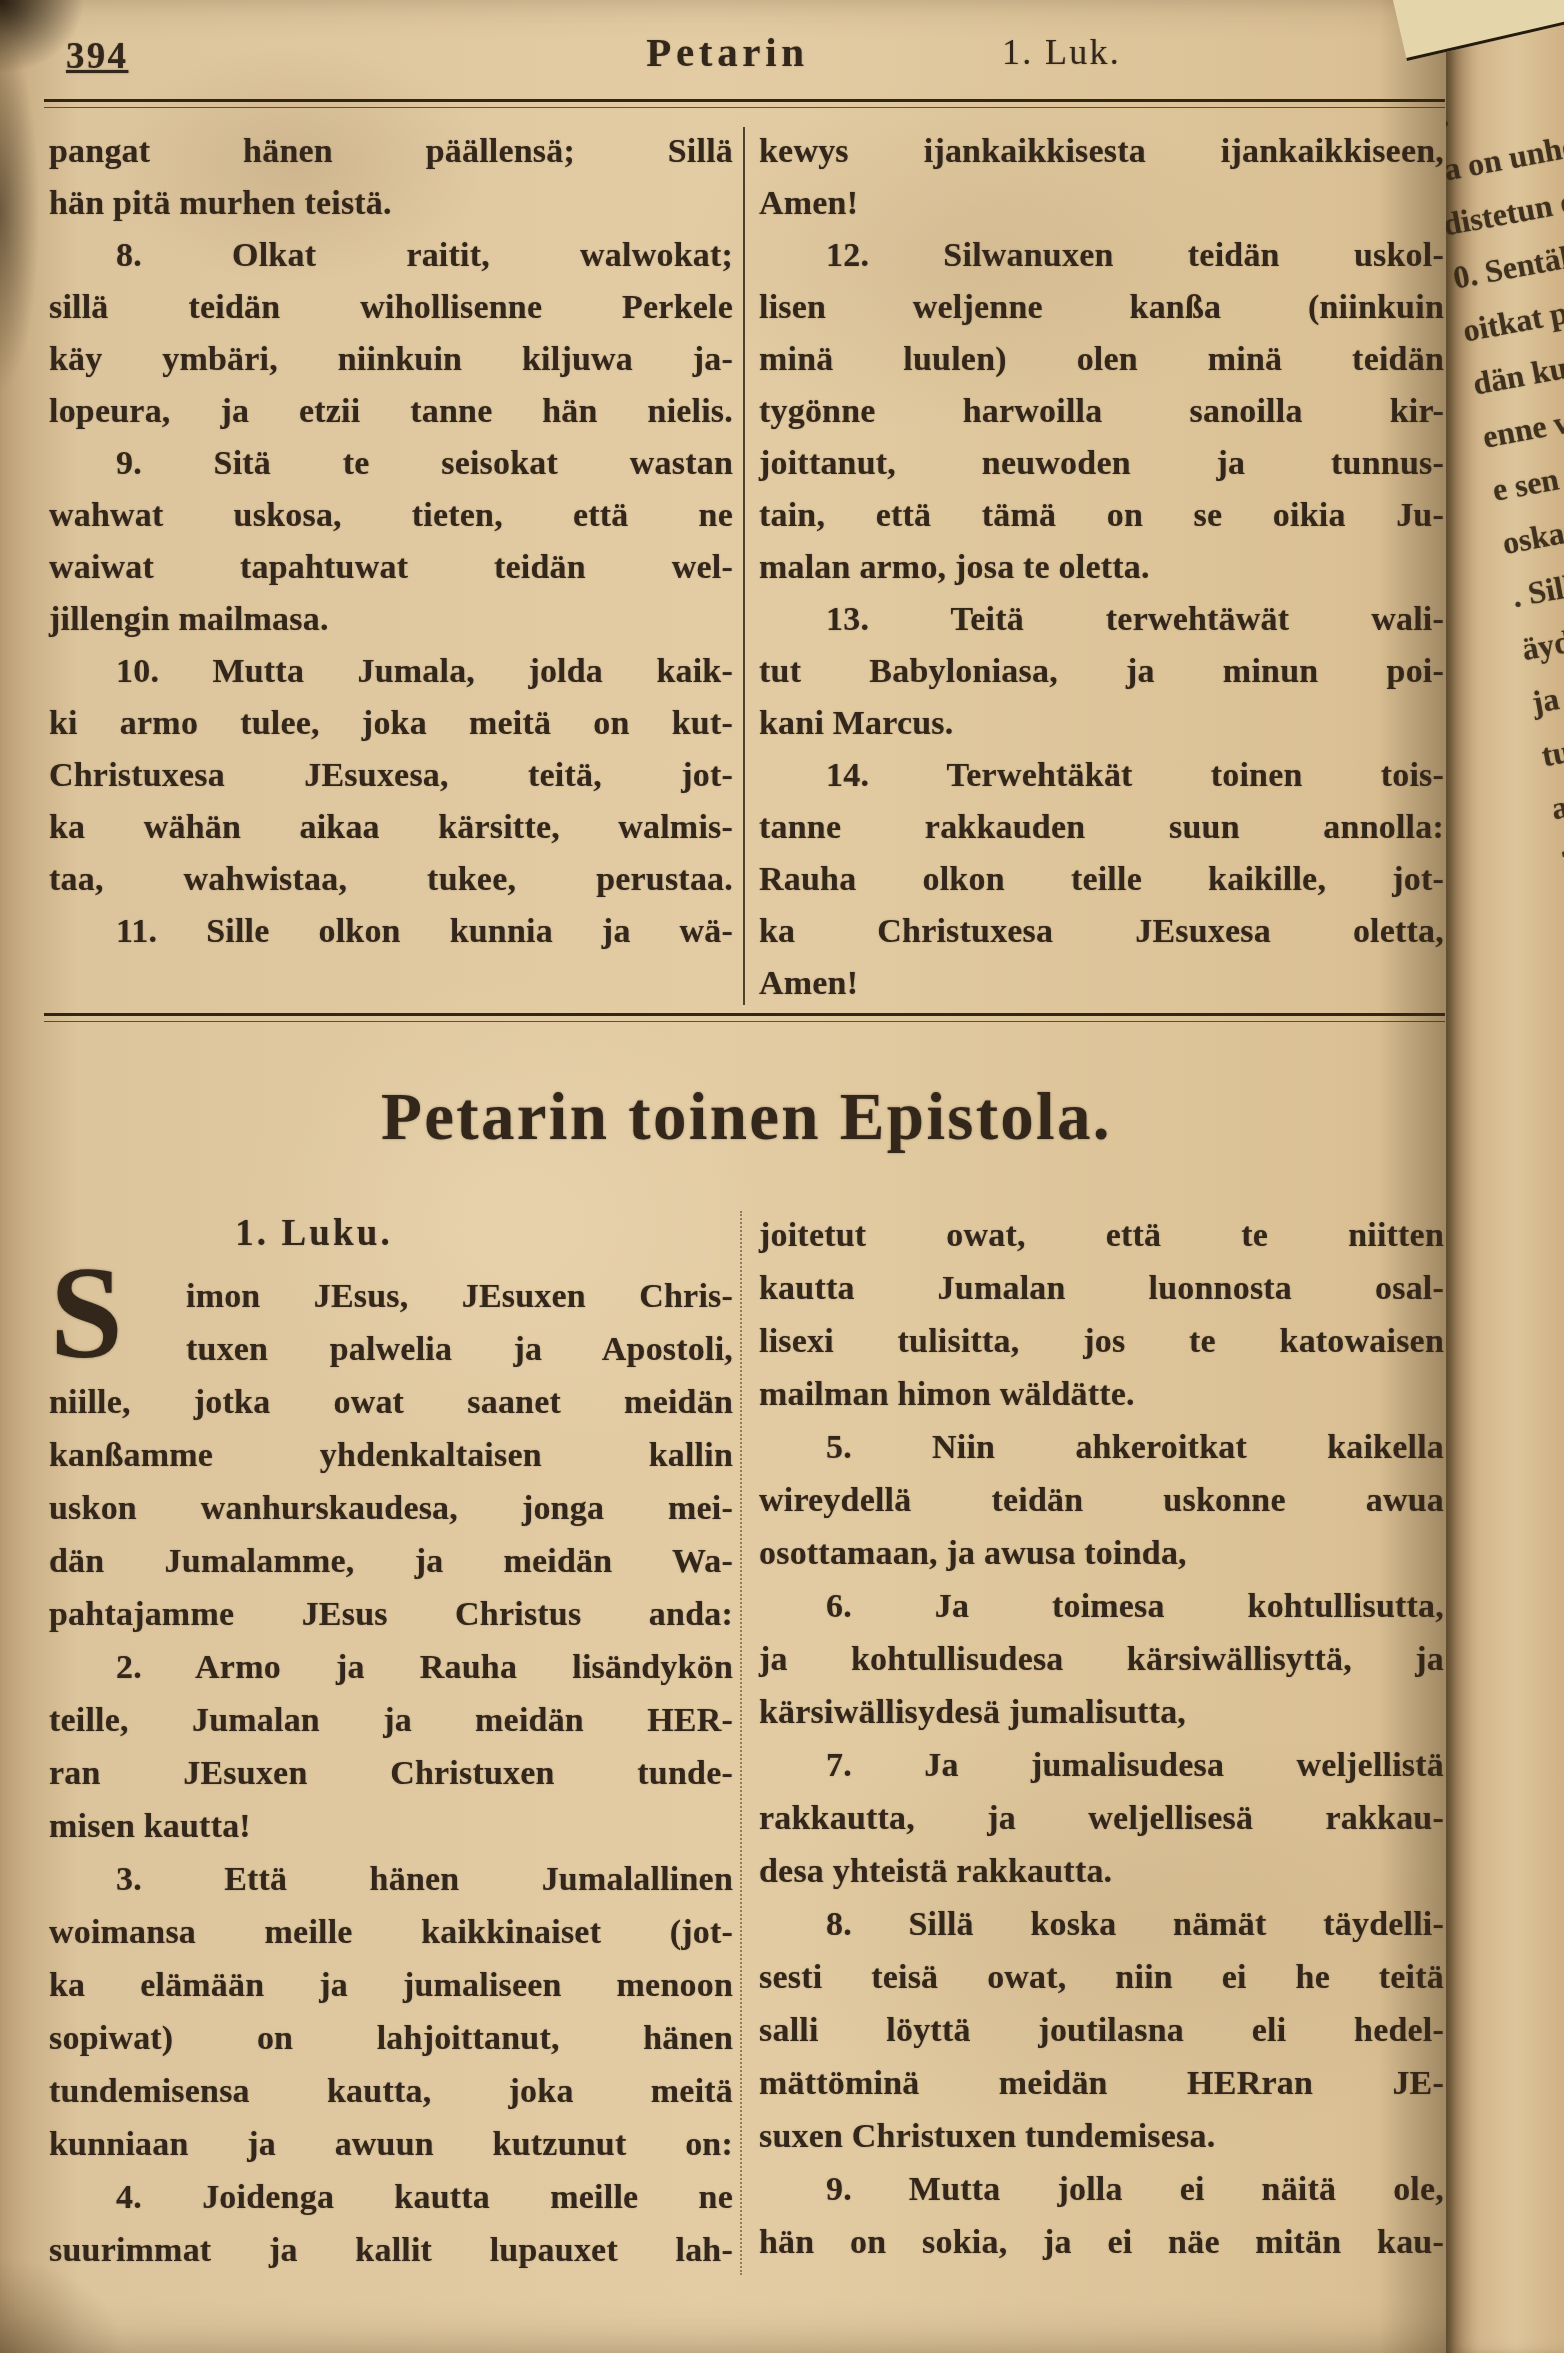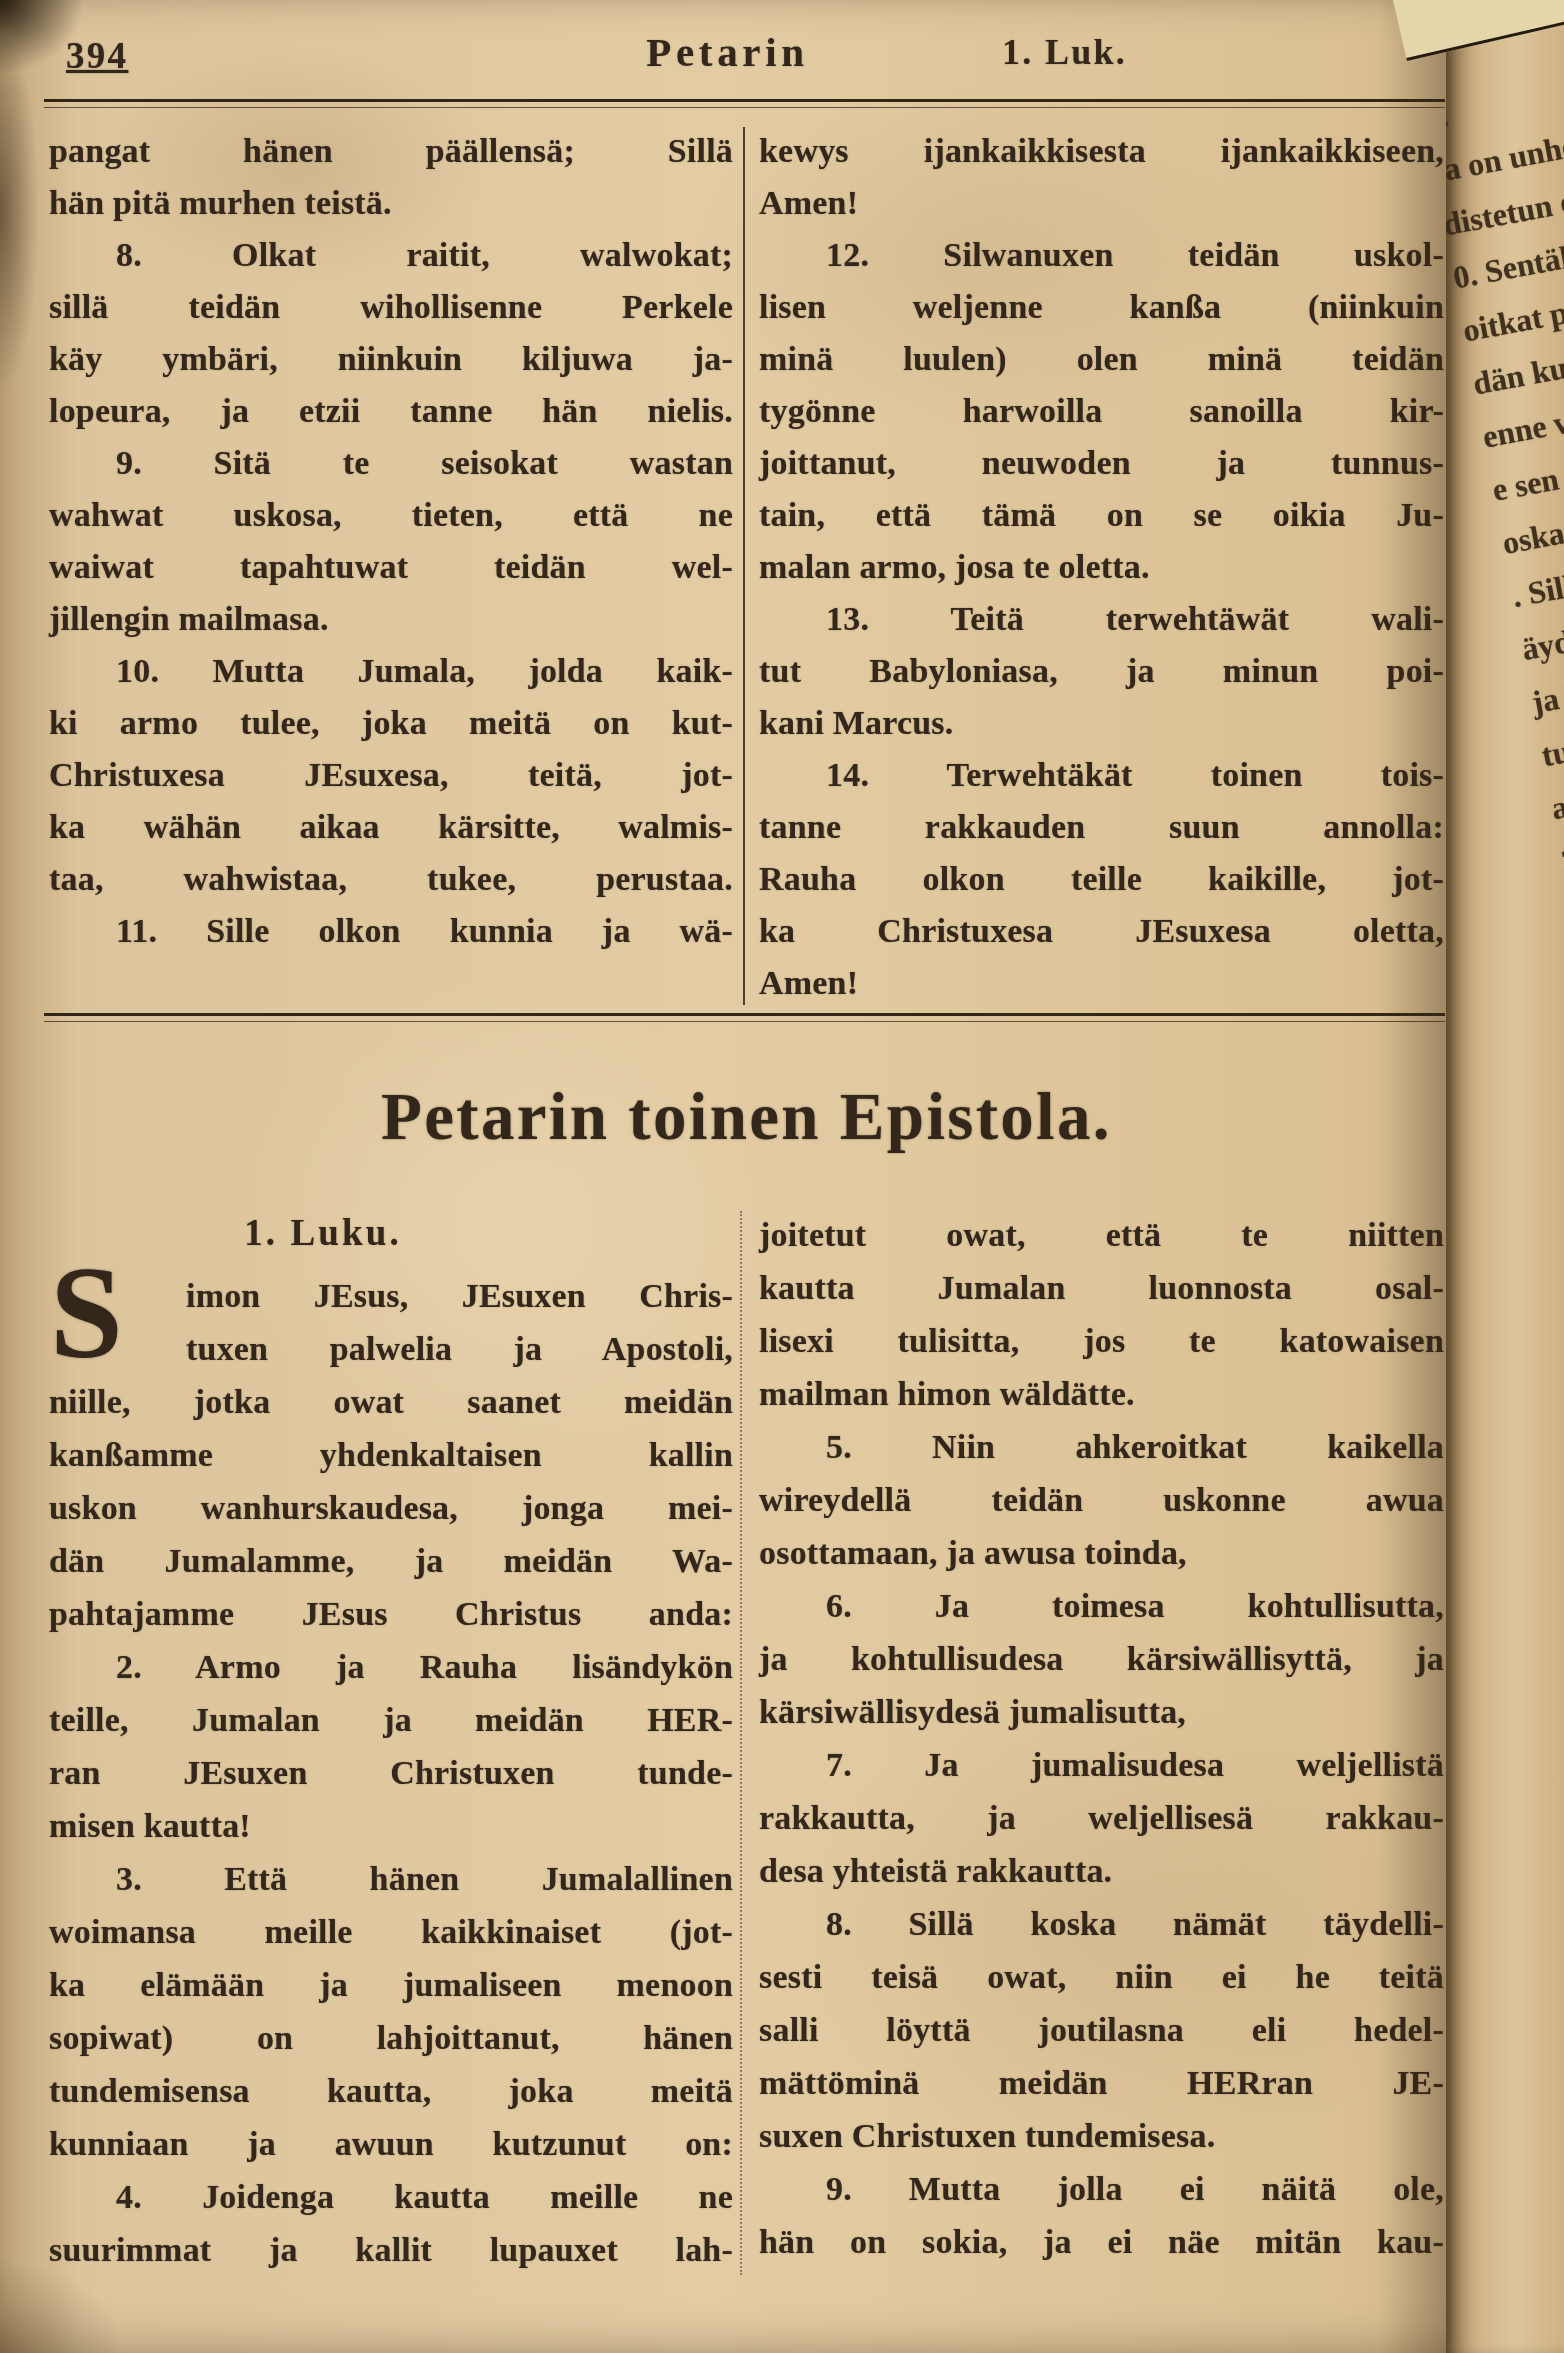--- a/index.html
+++ b/index.html
@@ -26,36 +26,36 @@
     font-size:34px;font-weight:bold;line-height:52px;height:52px;
     text-align:left;letter-spacing:0.2px;
     text-shadow:0 0 1.6px rgba(52,39,24,.38);
   }
   .just{text-align:justify;text-align-last:justify;}
   .ind{text-indent:67px;}
   .pad{padding-left:137px;}
   .s2 .ln{line-height:53px;height:53px;}
   .pgnum{position:absolute;left:66px;top:34px;font-size:37px;font-weight:bold;letter-spacing:2.3px;text-shadow:0 0 1.6px rgba(52,39,24,.4);text-decoration:underline;}
   .runtitle{position:absolute;left:0;top:28px;width:1455px;text-align:center;font-size:41px;font-weight:bold;letter-spacing:4.7px;text-shadow:0 0 1.6px rgba(52,39,24,.4);}
-  .chapref{position:absolute;left:1002px;top:31px;font-size:36px;font-weight:bold;letter-spacing:2.3px;text-shadow:0 0 1.6px rgba(52,39,24,.4);}
+  .chapref{position:absolute;left:1002px;top:31px;font-size:36px;font-weight:normal;letter-spacing:2.3px;text-shadow:0 0 1.6px rgba(52,39,24,.4);}
   .rule{position:absolute;left:44px;width:1401px;}
   .rule .a{border-top:3.9px solid rgba(40,29,15,.95);}
   .rule .b{margin-top:4.7px;border-top:1.6px solid rgba(40,29,15,.7);}
   .rule1{top:99px;}
   .rule2{top:1013px;}
   .vdiv1{position:absolute;left:743px;top:127px;height:878px;border-left:2.3px solid rgba(40,29,15,.8);}
   .vdiv2{position:absolute;left:740px;top:1211px;height:1064px;border-left:2.3px dotted rgba(40,29,15,.45);}
   .c1l{position:absolute;left:49px;top:125px;width:684px;}
   .c1r{position:absolute;left:759px;top:125px;width:685px;}
   .heading{
     position:absolute;left:47px;top:1078px;width:1399px;text-align:center;
     font-size:67px;font-weight:bold;letter-spacing:2.3px;
     text-shadow:0 0 2.3px rgba(52,39,24,.45);
   }
-  .subheading{position:absolute;left:49px;top:1211px;width:548px;text-align:center;font-size:37px;font-weight:bold;letter-spacing:3.1px;text-shadow:0 0 1.6px rgba(52,39,24,.4);}
+  .subheading{position:absolute;left:40px;top:1211px;width:548px;text-align:center;font-size:37px;font-weight:bold;letter-spacing:3.1px;text-shadow:0 0 1.6px rgba(52,39,24,.4);}
   .c2l{position:absolute;left:49px;top:1269px;width:684px;}
   .c2r{position:absolute;left:759px;top:1208px;width:685px;}
   .dropcap{
     position:absolute;left:50px;top:1258px;width:131px;
     font-size:131px;line-height:110px;font-weight:bold;
     text-shadow:0 0 2.3px rgba(52,39,24,.5);
   }
   .gutter{position:absolute;right:116px;top:0;width:70px;height:100%;background:linear-gradient(90deg,rgba(58,42,22,0),rgba(58,42,22,.34));}
   .strip{
     position:absolute;right:0;top:0;width:119px;height:2354px;overflow:hidden;

